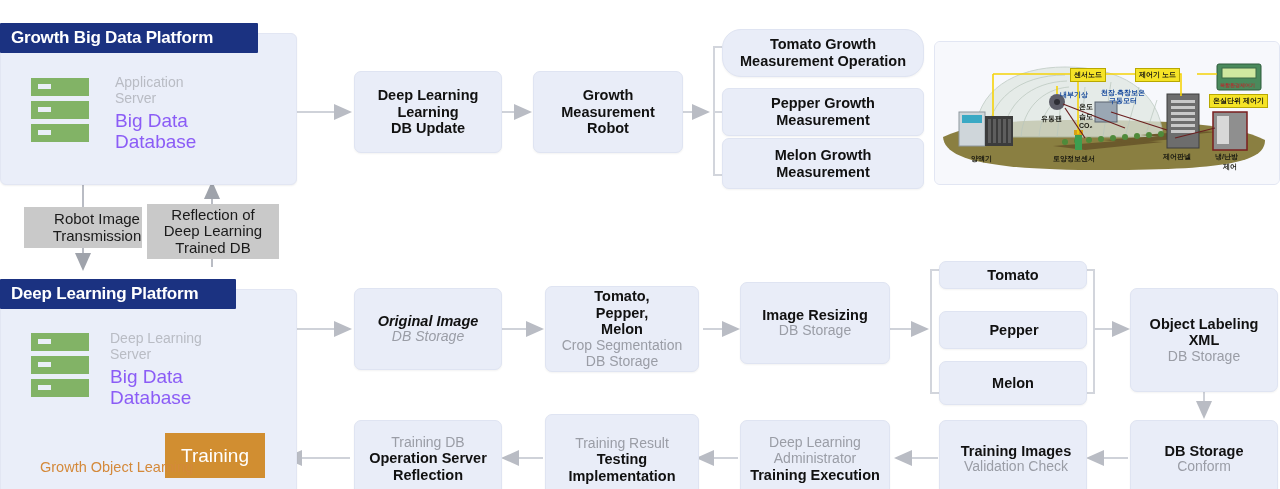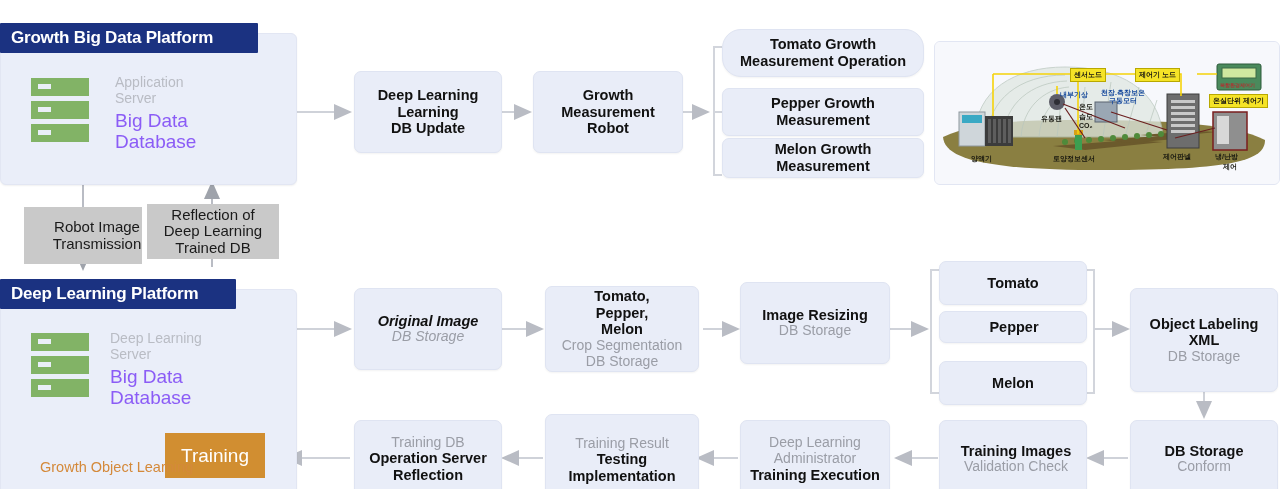--- a/index.html
+++ b/index.html
@@ -143,21 +143,21 @@
         <div class="led" style="top:6px;"></div>
       </div>
   </div>
   <div class="srv-text" style="left:115px;top:52px;">
     <div class="srv-sub">Application</div>
     <div class="srv-sub">Server</div>
     <div class="srv-main" style="margin-top:5px;">Big Data</div>
     <div class="srv-main">Database</div>
   </div>
 
-  <div class="gray-box" style="left:24px;top:184px;width:118px;height:57px;padding-left:28px;">
+  <div class="gray-box" style="left:24px;top:184px;width:118px;height:41px;padding-left:28px;">
     <div>
       <span class="ln">Robot Image</span>
       <span class="ln">Transmission</span>
     </div>
   </div>
   <div class="gray-box" style="left:147px;top:181px;width:132px;height:55px;">
     <div>
       <span class="ln">Reflection of</span>
       <span class="ln">Deep Learning</span>
       <span class="ln">Trained DB</span>
@@ -204,21 +204,21 @@
     <span class="ln b">Robot</span>
   </div>
   <div class="node" style="left:722px;top:6px;width:202px;height:48px;border-radius:19px;">
     <span class="ln b">Tomato Growth</span>
     <span class="ln b">Measurement Operation</span>
   </div>
   <div class="node" style="left:722px;top:65px;width:202px;height:48px;">
     <span class="ln b">Pepper Growth</span>
     <span class="ln b">Measurement</span>
   </div>
-  <div class="node" style="left:722px;top:115px;width:202px;height:40px;">
+  <div class="node" style="left:722px;top:115px;width:202px;height:51px;">
     <span class="ln b">Melon Growth</span>
     <span class="ln b">Measurement</span>
   </div>
 
   <div class="photo" style="left:934px;top:18px;width:344px;height:142px;">
     <svg viewBox="0 0 344 142" width="344" height="142">
       <rect x="0" y="0" width="344" height="142" fill="#f7f8fc"></rect>
 
       <path d="M8,95 C40,80 80,78 150,78 C230,78 300,82 330,98 C330,118 300,128 170,128 C45,128 10,116 8,95 Z" fill="#8a7f41"></path>
 
@@ -335,24 +335,24 @@
     <span class="ln b">Tomato,</span>
     <span class="ln b">Pepper,</span>
     <span class="ln b">Melon</span>
     <span class="ln s">Crop Segmentation</span>
     <span class="ln s">DB Storage</span>
   </div>
   <div class="node" style="left:740px;top:259px;width:150px;height:82px;">
     <span class="ln b">Image Resizing</span>
     <span class="ln s">DB Storage</span>
   </div>
-  <div class="node" style="left:939px;top:238px;width:148px;height:44px;">
+  <div class="node" style="left:939px;top:238px;width:148px;height:28px;">
     <span class="ln b">Tomato</span>
   </div>
-  <div class="node" style="left:939px;top:288px;width:148px;height:32px;padding-left:8px;">
+  <div class="node" style="left:939px;top:288px;width:148px;height:38px;padding-left:8px;">
     <span class="ln b">Pepper</span>
   </div>
   <div class="node" style="left:939px;top:338px;width:148px;height:44px;">
     <span class="ln b">Melon</span>
   </div>
   <div class="node" style="left:1130px;top:265px;width:148px;height:104px;">
     <span class="ln b">Object Labeling</span>
     <span class="ln b">XML</span>
     <span class="ln s">DB Storage</span>
   </div>

